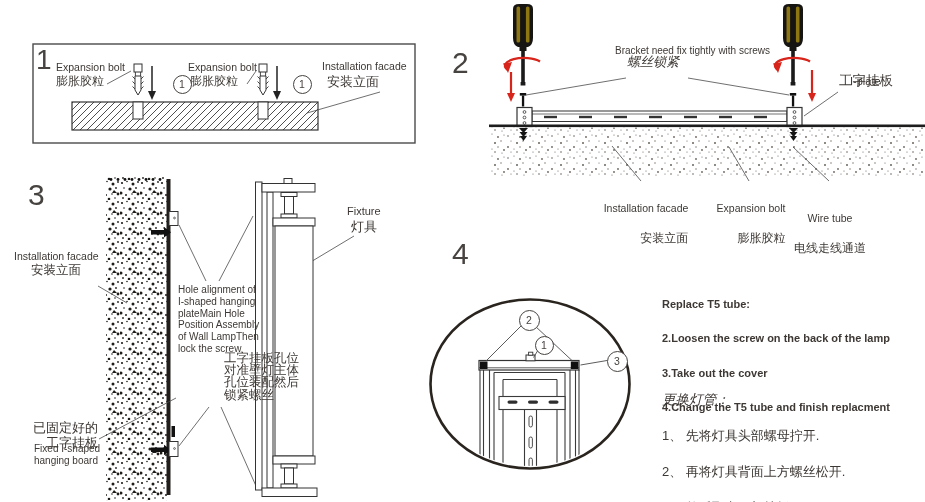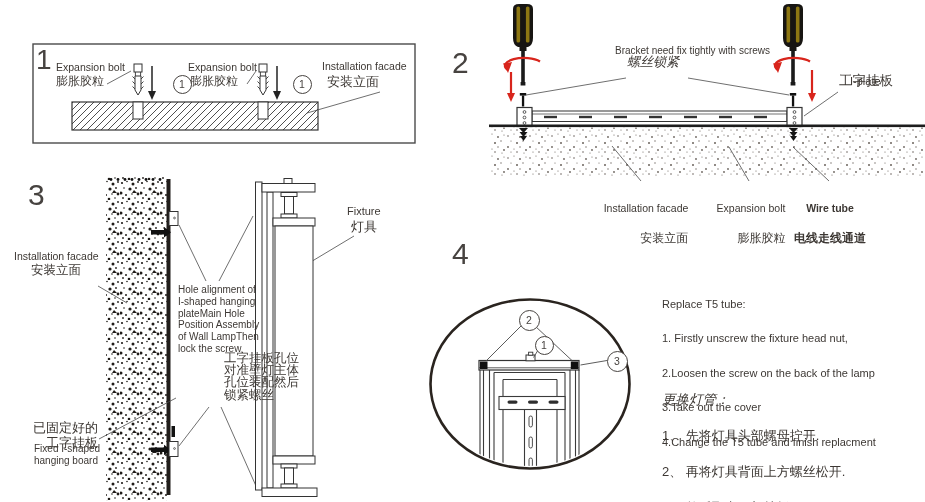--- a/index.html
+++ b/index.html
@@ -7,21 +7,21 @@
          font-family:"Liberation Sans","DejaVu Sans",sans-serif;color:#3d3834;}
   .stage svg.linework{position:absolute;left:0;top:0;}
   .lbl{position:absolute;white-space:pre-line;line-height:1.16;color:#3d3834;}
   .en{font-size:10.5px;}
   .zh{font-size:12px;text-align:right;}
   .num{position:absolute;font-size:30px;font-weight:400;color:#474340;line-height:1;}
   .circ{position:absolute;border:1.2px solid #474340;border-radius:50%;background:#fff;
         display:flex;align-items:center;justify-content:center;font-size:10.5px;color:#474340;}
   .ctr{transform:translateX(-50%);text-align:center;}
   .small{font-size:10px;line-height:1.18;}
-  .s4en{font-size:11px;line-height:16px;}
+  .s4en{font-size:11px;line-height:16px;font-weight:bold;}
   .s4zh{font-size:13px;line-height:17.5px;}
 </style>
 </head>
 <body>
 
 <div class="stage">
 
   <svg class="linework" width="925" height="502" viewBox="0 0 925 502">
     <defs>
       <pattern id="hatch" width="7" height="7" patternUnits="userSpaceOnUse">
@@ -275,21 +275,21 @@
   <div class="lbl en" style="left:850px;top:47px;font-size:11px;margin-top:28px;">I-plate</div>
   <div class="lbl zh" style="left:839px;top:73px;font-size:13.5px;">工字挂板</div>
   <div class="lbl ctr" style="left:646px;top:183px;">
     <div class="en">Installation facade</div>
     <div class="zh">安装立面</div>
   </div>
   <div class="lbl ctr" style="left:751px;top:183px;">
     <div class="en">Expansion bolt</div>
     <div class="zh">膨胀胶粒</div>
   </div>
-  <div class="lbl ctr" style="left:830px;top:183px;font-weight:bold;">
+  <div class="lbl ctr" style="left:830px;top:193px;">
     <div class="en">Wire tube</div>
     <div class="zh">电线走线通道</div>
   </div>
 
   <div class="num" style="left:28px;top:180px;">3</div>
   <div class="lbl en" style="left:14px;top:250px;">Installation facade</div>
   <div class="lbl zh" style="left:31px;top:263px;font-size:12.5px;">安装立面</div>
   <div class="lbl en" style="left:347px;top:205px;font-size:11px;">Fixture</div>
   <div class="lbl zh" style="left:351px;top:219px;font-size:13px;">灯具</div>
   <div class="lbl small" style="left:178px;top:284px;width:84px;">Hole alignment of
@@ -307,21 +307,20 @@
   <div class="lbl" style="left:20px;top:420px;width:78px;text-align:right;font-size:13px;line-height:15px;">已固定好的
 工字挂板</div>
 
   <div class="num" style="left:452px;top:239px;">4</div>
   <div class="circ" style="left:518.5px;top:309.5px;width:19px;height:19px;">2</div>
   <div class="circ" style="left:534.5px;top:335.5px;width:17px;height:17px;">1</div>
   <div class="circ" style="left:606.5px;top:350.5px;width:19px;height:19px;">3</div>
 
   <div class="lbl" style="left:662px;top:277px;">
     <div class="s4en">Replace T5 tube:</div>
-    <div class="s4en">1. Firstly unscrew the fixture head nut,</div>
     <div class="s4en">2.Loosen the screw on the back of the lamp</div>
     <div class="s4en">3.Take out the cover</div>
     <div class="s4en">4.Change the T5 tube and finish replacment</div>
   </div>
   <div class="lbl" style="left:662px;top:372px;">
     <div class="s4zh" style="font-size:13.5px;font-style:italic;">更换灯管：</div>
     <div class="s4zh">1、 先将灯具头部螺母拧开.</div>
     <div class="s4zh">2、 再将灯具背面上方螺丝松开.</div>
     <div class="s4zh">3、 然后取出顶部挡板.</div>
     

